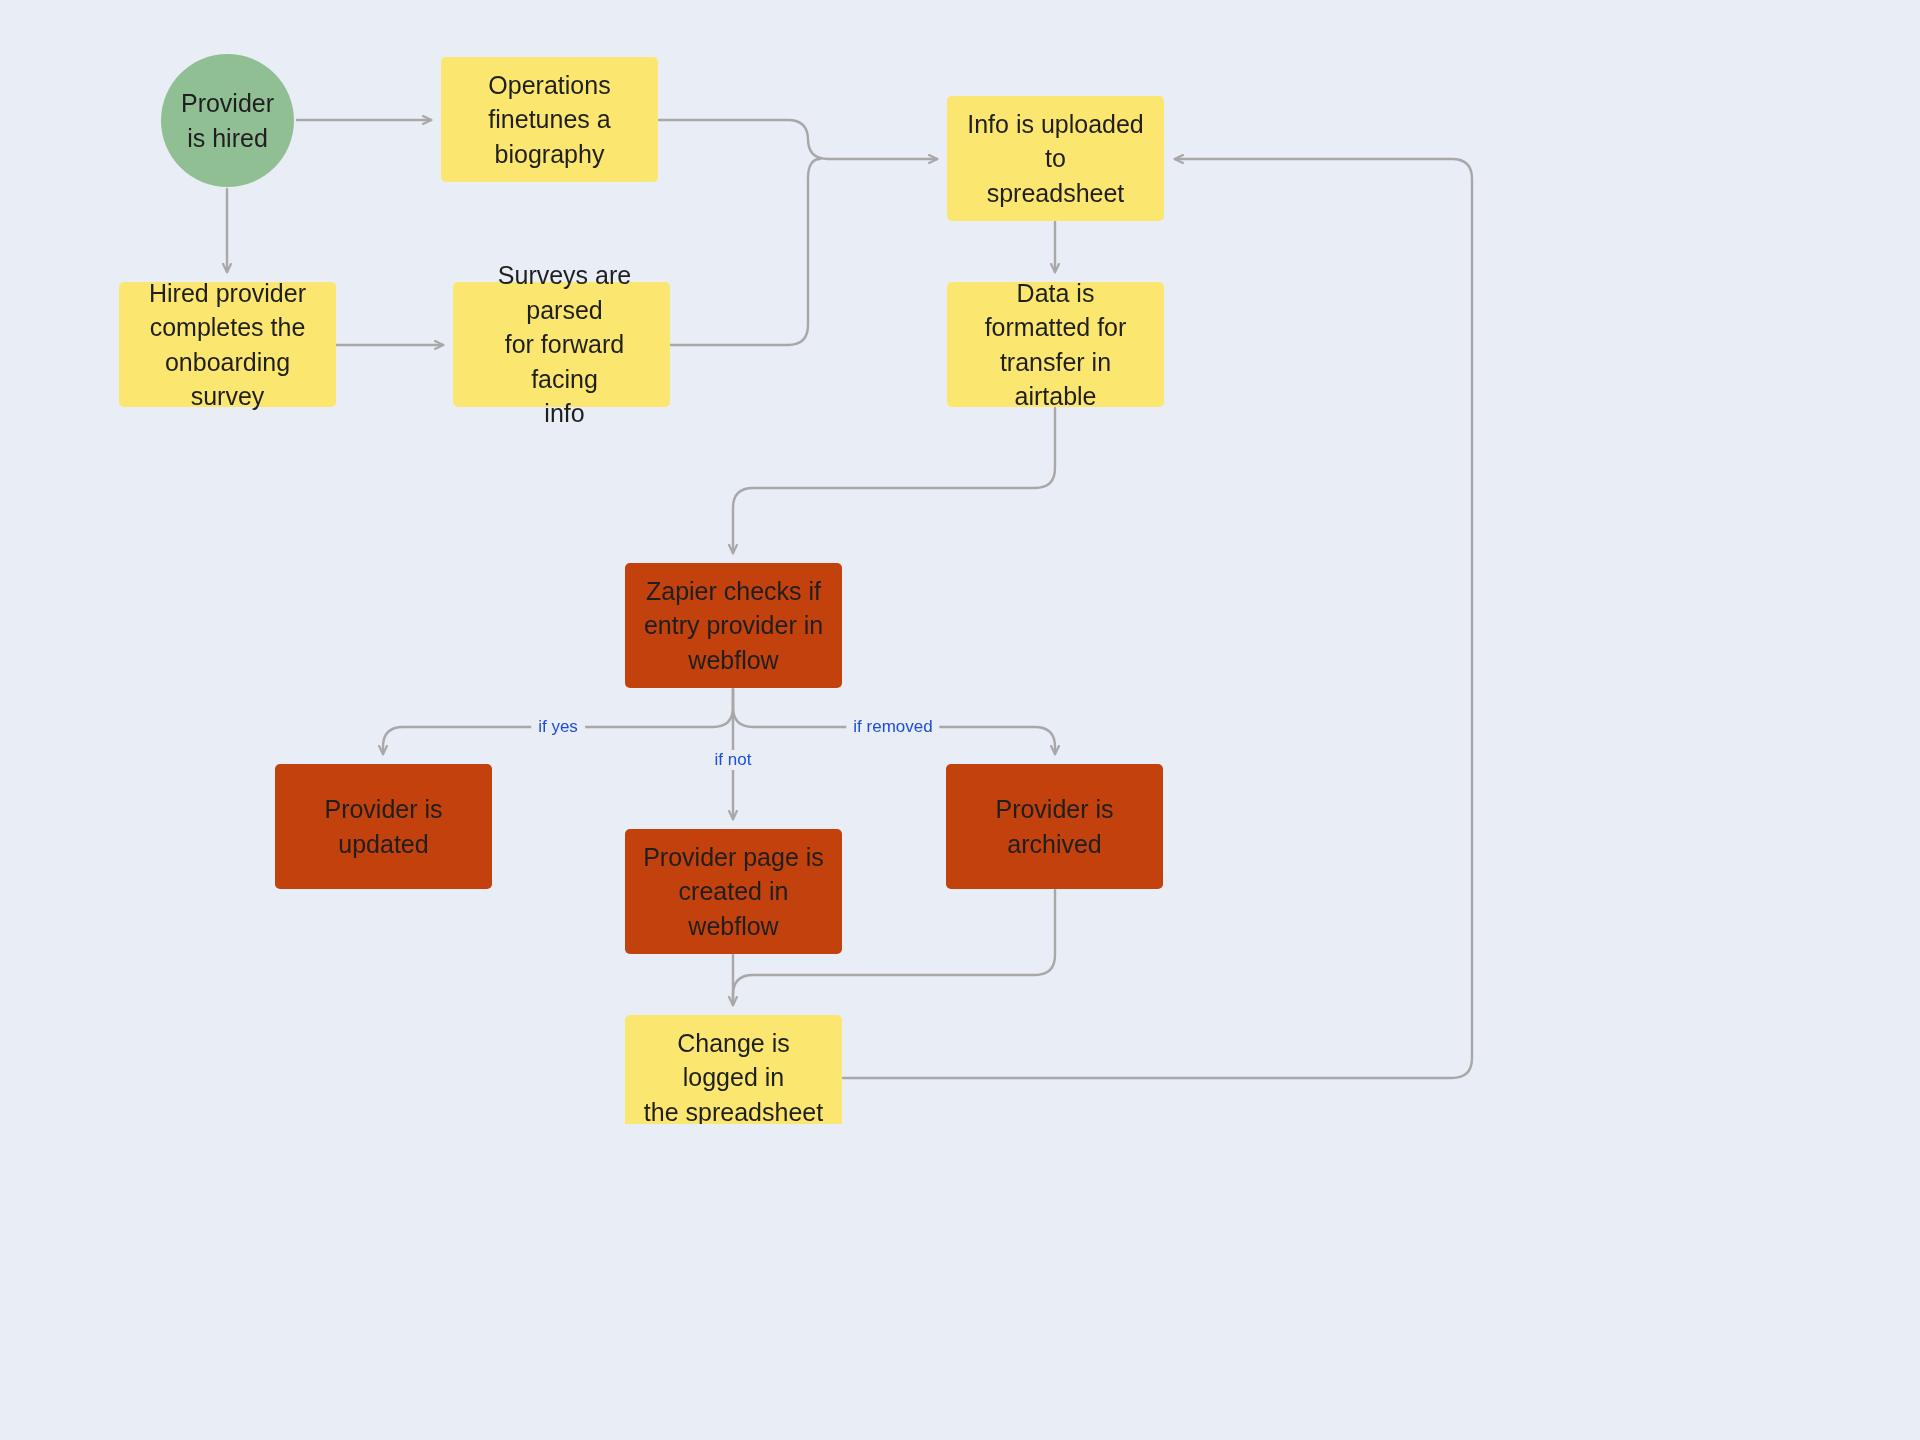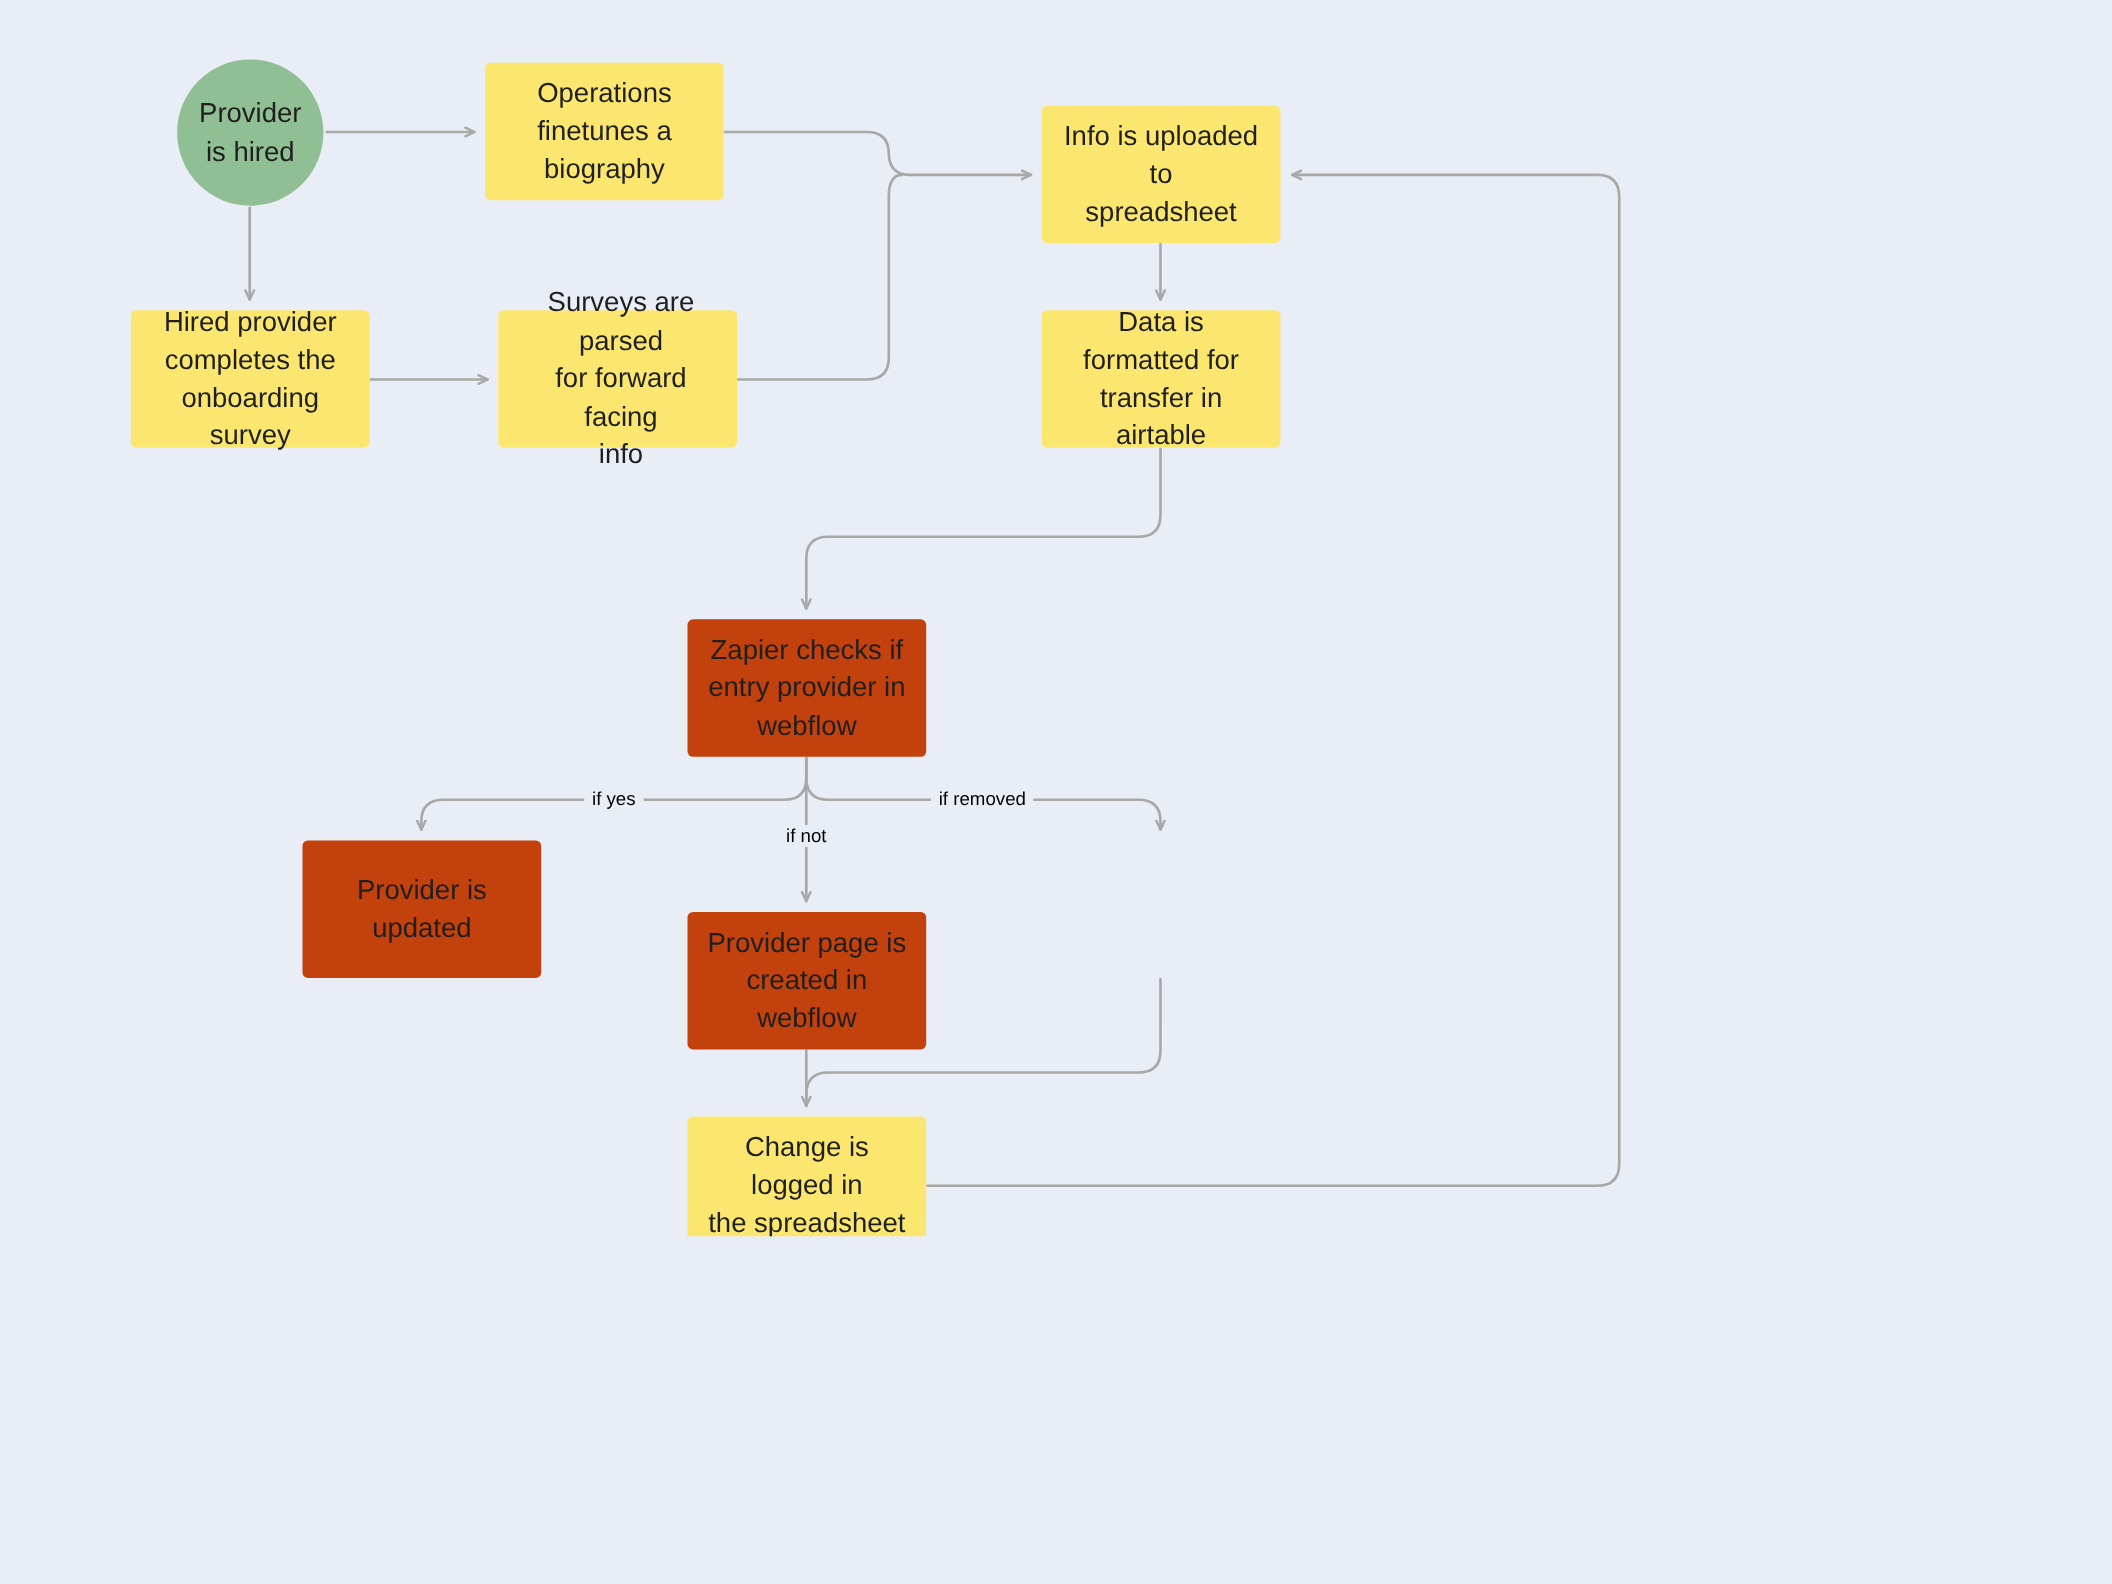--- a/index.html
+++ b/index.html
@@ -45,21 +45,21 @@
   }
   .node.decision,
   .node.outcome {
     background: #c2410c;
     border-radius: 5px;
   }
   .edge-label {
     position: absolute;
     font-family: "Liberation Sans", sans-serif;
     font-size: 17px;
-    color: #000000;
+    color: #1d4ed8;
     background: #e9edf5;
     padding: 0 7px;
     white-space: nowrap;
     transform: translate(-50%, -50%);
     z-index: 3;
   }
 </style>
 </head>
 <body>
 
@@ -126,20 +126,23 @@
   </div>
 
   <div class="node decision" style="left:625px; top:563px; width:217px; height:125px;">
     <span>Zapier checks if<br>entry provider in<br>webflow</span>
   </div>
 
   <div class="node outcome" style="left:275px; top:764px; width:217px; height:125px;">
     <span>Provider is updated</span>
   </div>
 
+  <div class="node outcome" style="left:946px; top:764px; width:217px; height:125px;">
+    <span>Provider is archived</span>
+  </div>
 
   <div class="node outcome" style="left:625px; top:829px; width:217px; height:125px;">
     <span>Provider page is<br>created in webflow</span>
   </div>
 
   <div class="node process" style="left:625px; top:1015px; width:217px; height:125px;">
     <span>Change is logged in<br>the spreadsheet</span>
   </div>
 
   <div class="edge-label" style="left:558px; top:727px;">if yes</div>

